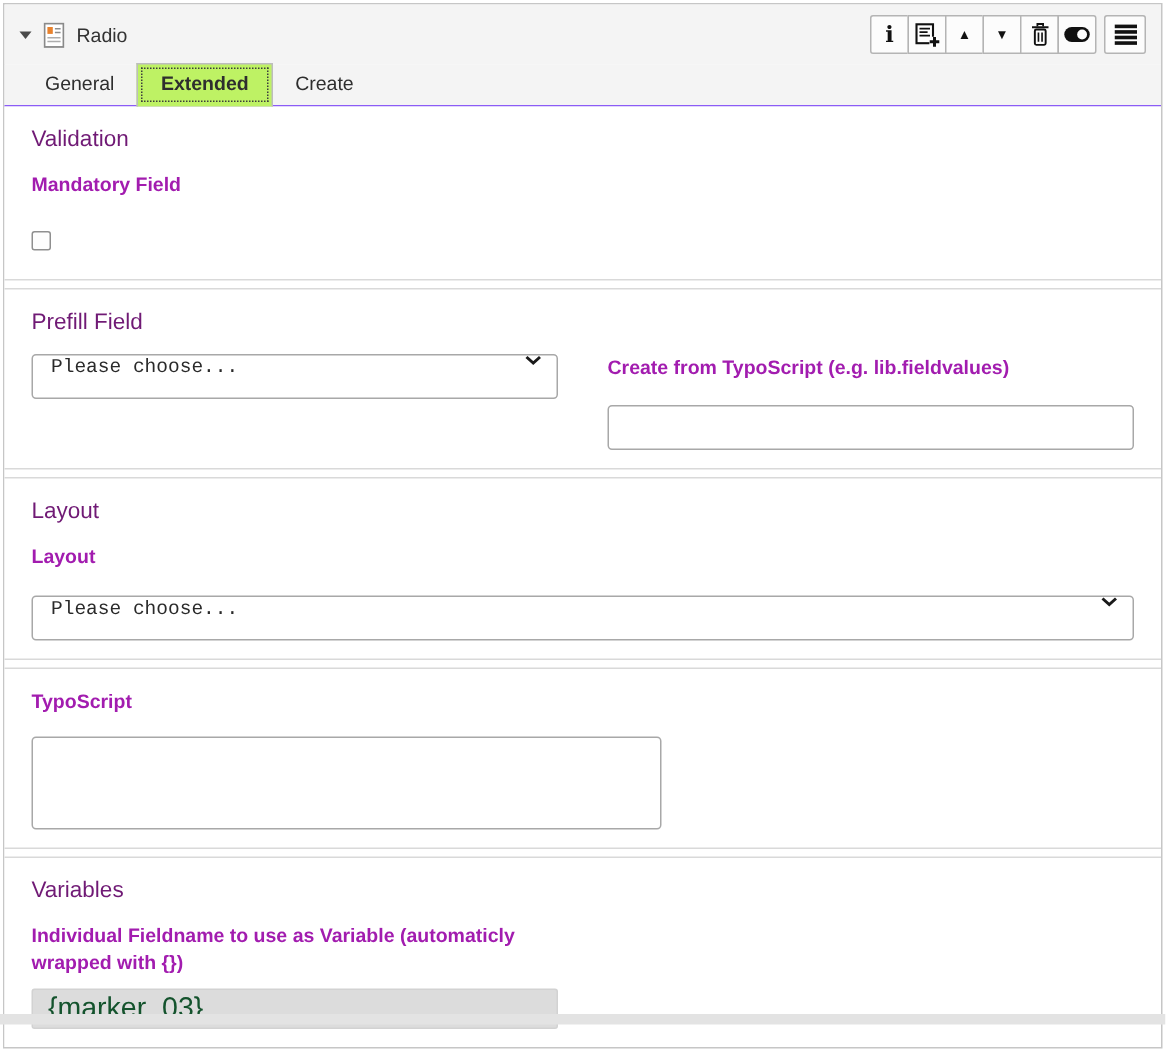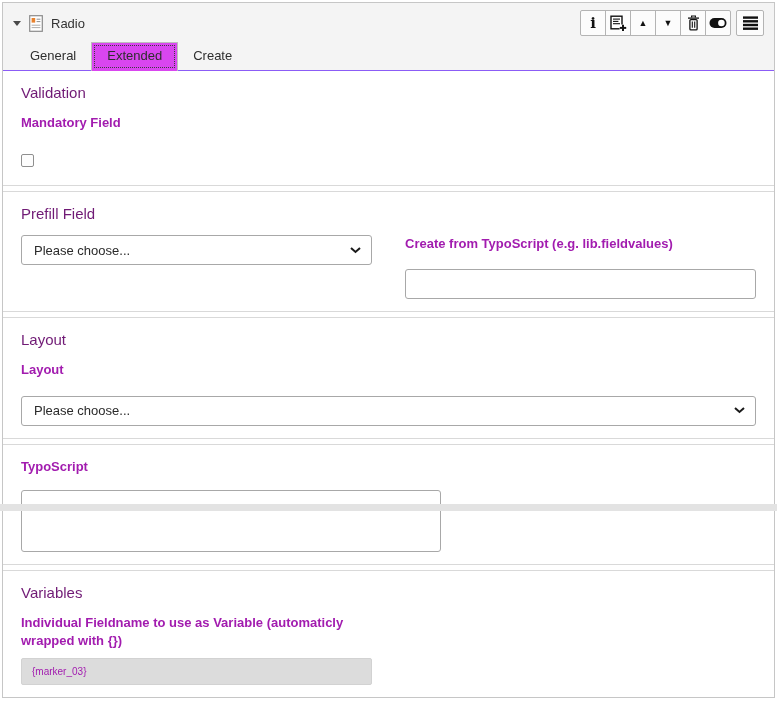--- a/index.html
+++ b/index.html
@@ -1,18 +1,18 @@
 <!DOCTYPE html>
 <html><head>
 <meta charset="utf-8">
 <style>
   * { box-sizing: border-box; margin: 0; padding: 0; }
   html,body { width: 777px; height: 707px; background:#fff; overflow:hidden;
               font-family:"Liberation Sans", sans-serif; }
-  .page { position:relative; width:777px; height:511px; }
+  .page { position:relative; width:777px; height:683px; }
   .widget { position:absolute; left:2px; top:2px; width:773px;
             border:1px solid #c6c6c6; background:#fff; }
 
   
   .el-header { height:40px; background:#f4f4f4; display:flex; align-items:center;
                padding:0 10px 0 10px; }
   .caret-down { width:0; height:0; border-left:4px solid transparent;
                 border-right:4px solid transparent; border-top:5px solid #4a4a4a;
                 margin-right:8px; cursor:pointer; }
   .doc-icon { margin-right:8px; display:flex; }
@@ -27,44 +27,44 @@
   .btn-group .tbtn:first-child { border-radius:2px 0 0 2px; }
   .btn-group .tbtn:last-child  { border-radius:0 2px 2px 0; }
   .menu-btn { width:28px; margin-left:5px; border-radius:2px; }
   .glyph-info  { font-family:"DejaVu Serif", serif; font-weight:bold; font-size:15px; line-height:1; }
   .glyph-arrow { font-size:9px; line-height:1; }
 
   
   .tabbar { height:28px; background:#f4f4f4; display:flex; align-items:flex-end;
             padding-left:12px; border-bottom:1px solid #8b5cf6; }
   .tab { font-size:13px; color:#2e2e2e; padding:5px 15px 7px; cursor:pointer; }
-  .tab.active { background:#d946ef; border:1px solid #bdbdbd; border-bottom:none;
+  .tab.active { background:#bef264; border:1px solid #bdbdbd; border-bottom:none;
                 margin-bottom:-1px; padding-bottom:8px;
-                outline:1px dotted #3c3c3c; outline-offset:-4px; }
+                outline:1px dotted #3c3c3c; outline-offset:-4px;font-weight:bold; }
 
   
   .content { background:#fff; }
   .section { border-bottom:1px solid #d9d9d9; margin-bottom:5px; padding:13px 18px 12px; }
   .section + .section { border-top:1px solid #d9d9d9; }
   .section:last-child { margin-bottom:0; border-bottom:none; }
   .sec-heading { font-size:15px; font-weight:400; color:#701a75; margin:0 0 13px; }
   .field-label { display:block; font-size:13px; font-weight:bold; color:#a21caf;
                  line-height:1.4; margin-bottom:16px; }
   .two-col { display:grid; grid-template-columns:1fr 1fr; column-gap:33px; }
 
   .selectbox { height:30px; background:#fff; border:1px solid #a8a8a8; border-radius:3px;
-               display:flex; align-items:center; justify-content:space-between;
-               padding:0 10px 0 12px; font-size:13px; color:#2a2a2a; cursor:pointer; }
+               display:flex; justify-content:space-between;
+               padding:0 10px 0 12px; font-size:13px; color:#2a2a2a; cursor:pointer;font-family:Liberation Mono, monospace; }
   .text-input { width:100%; height:30px; border:1px solid #a8a8a8; border-radius:3px;
                 padding:0 8px; font-size:13px; color:#222; background:#fff; }
   .textarea { display:block; width:420px; height:62px; border:1px solid #a8a8a8;
               border-radius:3px; padding:4px 6px; font-size:13px; resize:none;
               font-family:"Liberation Sans", sans-serif; }
   .readonly-field { width:100%; height:27px; background:#dcdcdc; border:1px solid #d2d2d2;
-                    border-radius:2px; padding:0 10px; font-size:10px; color:#a21caf; }
+                    border-radius:2px; padding:0 10px; font-size:19px; color:#14532d; }
   .checkbox { display:inline-block; width:13px; height:13px; background:#fdfdfd;
               border:1px solid #8f8f8f; border-radius:2px; cursor:pointer; }
   .cb-gap { margin-top:6px; }
 
   .validation-pad { padding-bottom:14px; }
   .desc-label { margin-bottom:14px; }
   .var-label { max-width:330px; margin-bottom:8px; }
 
   .page-bottom { position:absolute; left:0; bottom:0; width:777px; height:7px;
                  background:#e3e3e3; }

